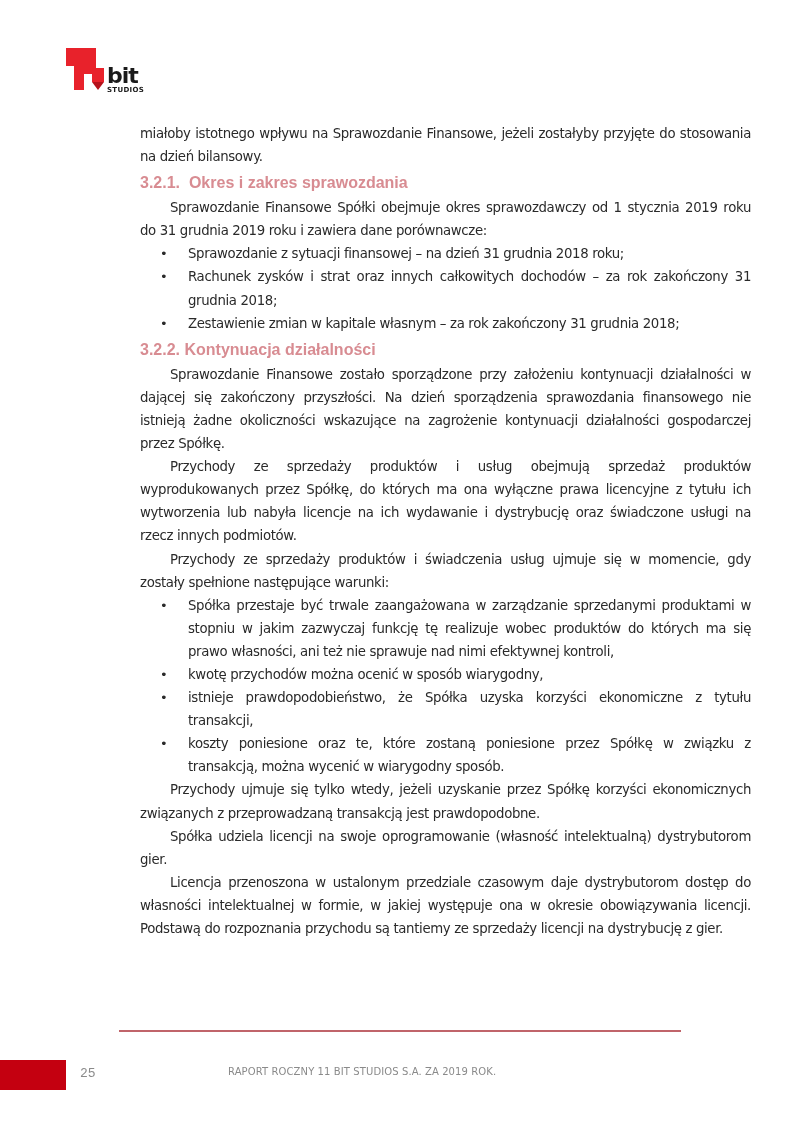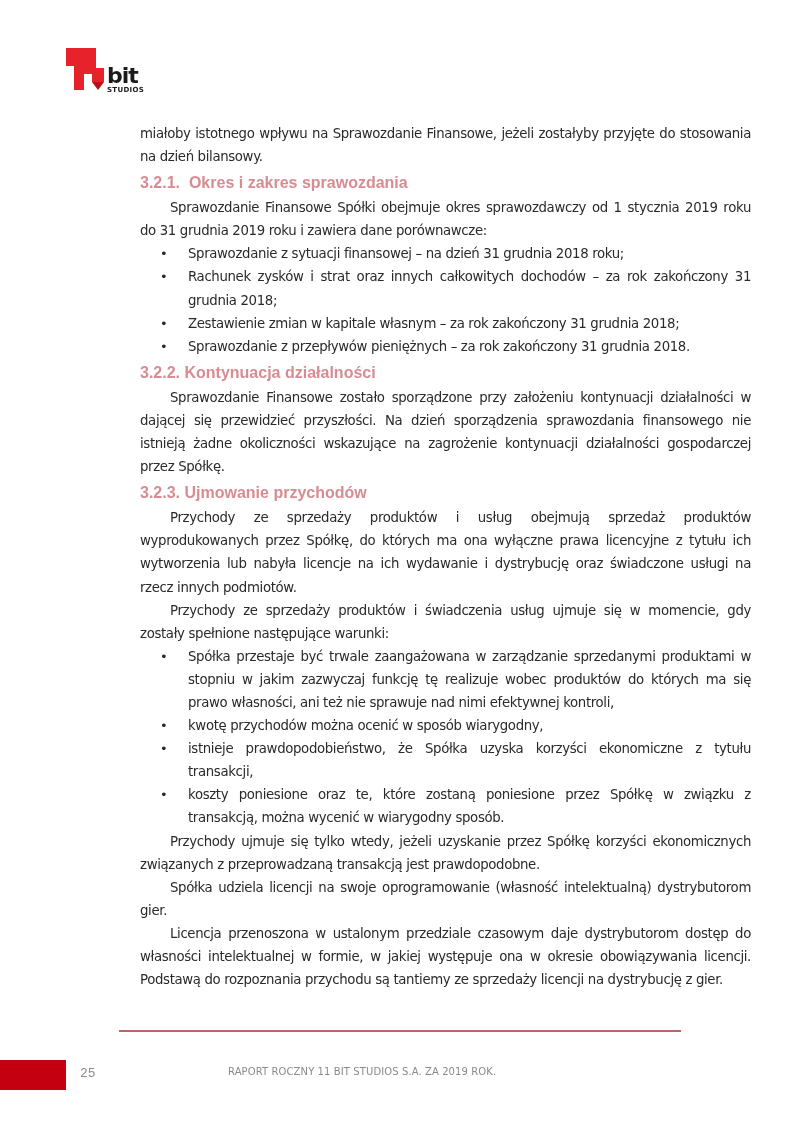--- a/index.html
+++ b/index.html
@@ -39,31 +39,27 @@
 
 
   <div class="h3">
     <span>3.2.1.</span>&nbsp; <span>Okres i zakres sprawozdania</span>
   </div>
   <p class="indent">Sprawozdanie Finansowe Spółki obejmuje okres sprawozdawczy od 1 stycznia 2019 roku do 31 grudnia 2019 roku i zawiera dane porównawcze:</p>
   <ul>
     <li>Sprawozdanie z sytuacji finansowej – na dzień 31 grudnia 2018 roku;</li>
     <li>Rachunek zysków i strat oraz innych całkowitych dochodów – za rok zakończony 31 grudnia 2018;</li>
     <li>Zestawienie zmian w kapitale własnym – za rok zakończony 31 grudnia 2018;</li>
-    <li>Sprawozdanie z przepływów pieniężnych – za rok zakończony 31 grudnia 2018.</li>
   </ul>
 
   <div class="h3">
     <span>3.2.2.</span> <span>Kontynuacja działalności</span>
   </div>
-  <p class="indent">Sprawozdanie Finansowe zostało sporządzone przy założeniu kontynuacji działalności w dającej się przewidzieć przyszłości. Na dzień sporządzenia sprawozdania finansowego nie istnieją żadne okoliczności wskazujące na zagrożenie kontynuacji działalności gospodarczej przez Spółkę.</p>
+  <p class="indent">Sprawozdanie Finansowe zostało sporządzone przy założeniu kontynuacji działalności w dającej się zakończony przyszłości. Na dzień sporządzenia sprawozdania finansowego nie istnieją żadne okoliczności wskazujące na zagrożenie kontynuacji działalności gospodarczej przez Spółkę.</p>
 
-  <div class="h3">
-    <span>3.2.3.</span> <span>Ujmowanie przychodów</span>
-  </div>
   <p class="indent">Przychody ze sprzedaży produktów i usług obejmują sprzedaż produktów wyprodukowanych przez Spółkę, do których ma ona wyłączne prawa licencyjne z tytułu ich wytworzenia lub nabyła licencje na ich wydawanie i dystrybucję oraz świadczone usługi na rzecz innych podmiotów.</p>
   <p class="indent">Przychody ze sprzedaży produktów i świadczenia usług ujmuje się w momencie, gdy zostały spełnione następujące warunki:</p>
   <ul>
     <li>Spółka przestaje być trwale zaangażowana w zarządzanie sprzedanymi produktami w stopniu w jakim zazwyczaj funkcję tę realizuje wobec produktów do których ma się prawo własności, ani też nie sprawuje nad nimi efektywnej kontroli,</li>
     <li>kwotę przychodów można ocenić w sposób wiarygodny,</li>
     <li>istnieje prawdopodobieństwo, że Spółka uzyska korzyści ekonomiczne z tytułu transakcji,</li>
     <li>koszty poniesione oraz te, które zostaną poniesione przez Spółkę w związku z transakcją, można wycenić w wiarygodny sposób.</li>
   </ul>
   <p class="indent">Przychody ujmuje się tylko wtedy, jeżeli uzyskanie przez Spółkę korzyści ekonomicznych związanych z przeprowadzaną transakcją jest prawdopodobne.</p>
   <p class="indent">Spółka udziela licencji na swoje oprogramowanie (własność intelektualną) dystrybutorom gier.</p>

